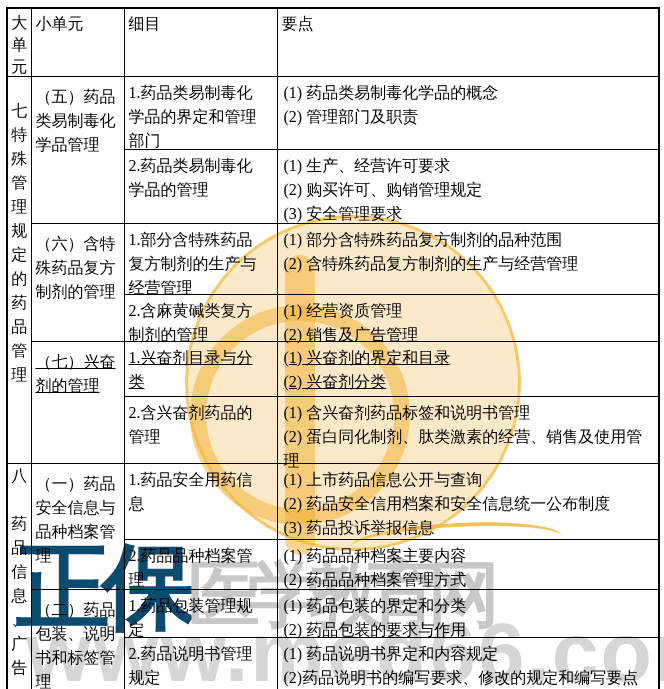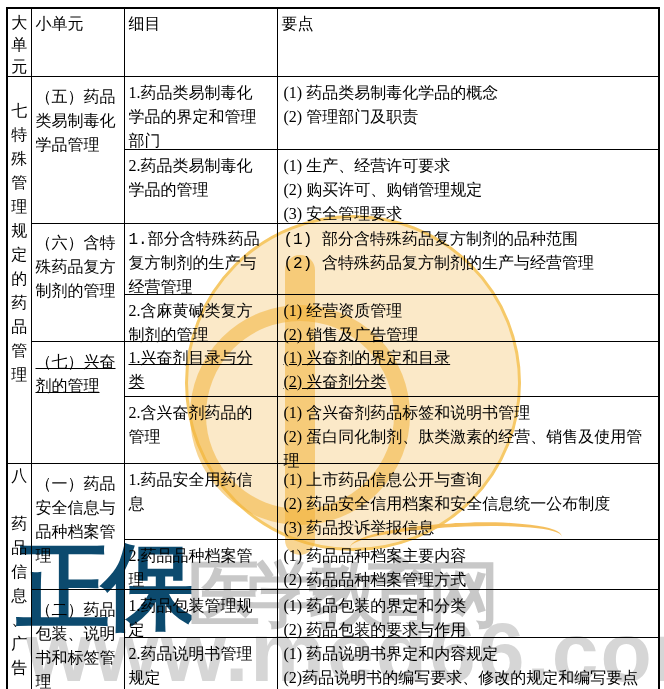--- a/index.html
+++ b/index.html
@@ -150,21 +150,21 @@
           <td class="item-cell">
             <div class="cw">2.药品类易制毒化
 学品的管理</div>
           </td>
           <td class="points-cell">
             <div class="cw">(1) 生产、经营许可要求
 (2) 购买许可、购销管理规定
 (3) 安全管理要求</div>
           </td>
         </tr>
-        <tr style="height: 71px; font-family: Liberation Mono, monospace;">
+        <tr style="height: 71px;">
           <td class="subunit-cell" rowspan="2">
             <div class="cw">（六）含特
 殊药品复方
 制剂的管理</div>
           </td>
           <td class="item-cell">
             <div class="cw">1.部分含特殊药品
 复方制剂的生产与
 经营管理</div>
           </td>

